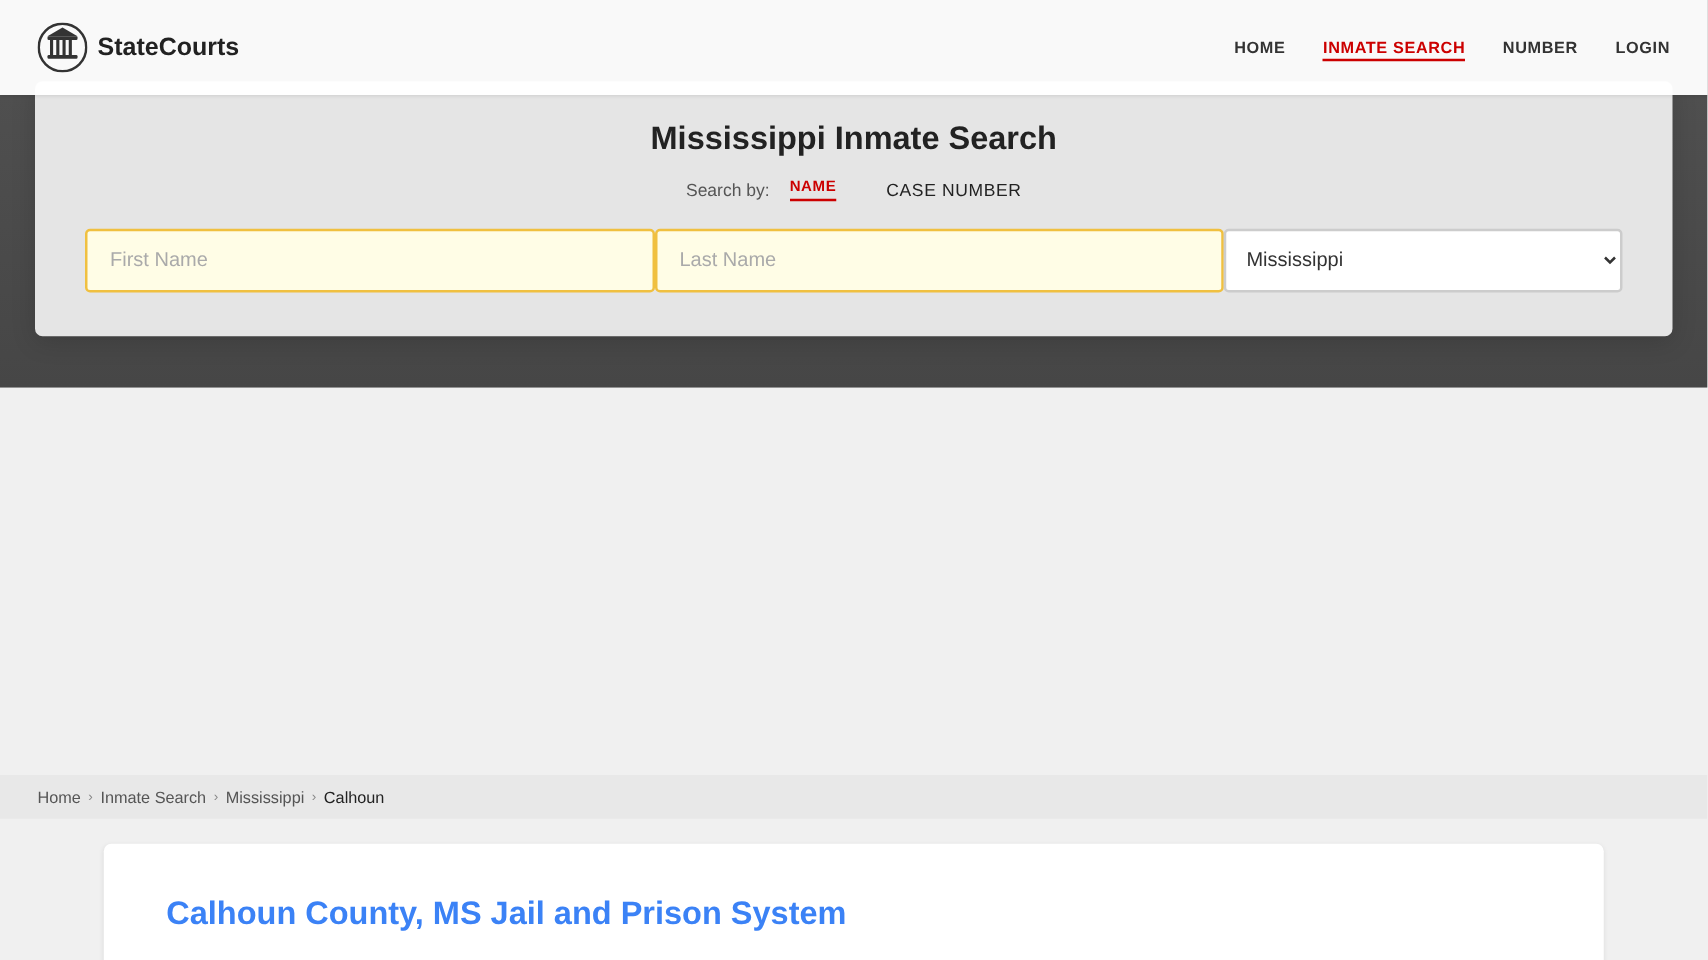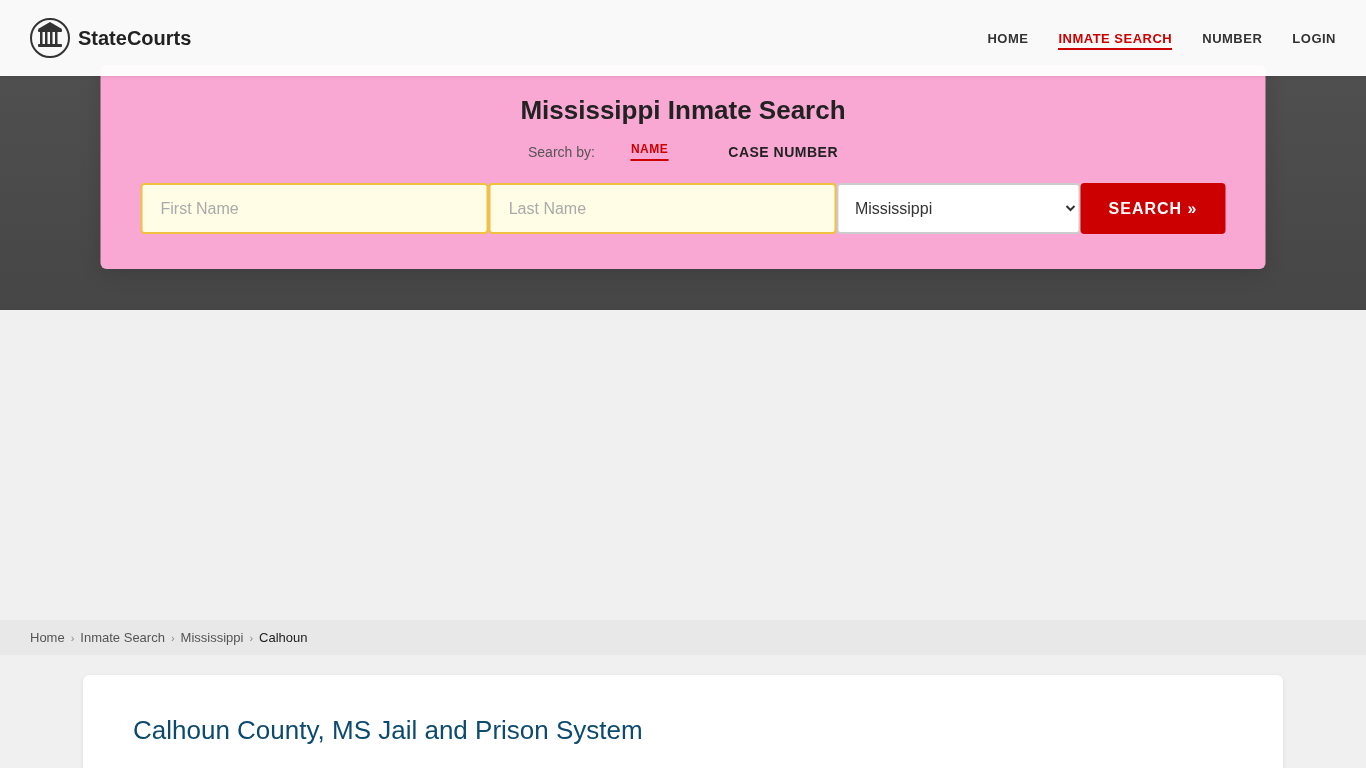--- a/index.html
+++ b/index.html
@@ -76,59 +76,59 @@
       border-bottom: 2px solid #cc0000;
       padding-bottom: 2px;
     }
 
     
     .search-card {
       position: absolute;
       top: 65px;
       left: 50%;
       transform: translateX(-50%);
-      background: #f9a8d4;
+      background: #e5e5e5;
       border-radius: 6px;
       padding: 30px 40px 35px;
-      width: 1165px;
+      width: 1310px;
       max-width: calc(100% - 40px);
       box-shadow: 0 4px 20px rgba(0,0,0,0.15);
       z-index: 5;
     }
     .search-card h1 {
       text-align: center;
       font-size: 26px;
       font-weight: 700;
       color: #222;
       margin-bottom: 16px;
     }
     .search-by-row {
       display: flex;
       align-items: center;
       justify-content: center;
-      gap: 36px;
+      gap: 16px;
       margin-bottom: 22px;
       text-align: center;
     }
     .search-by-label {
       color: #555;
       font-size: 14px;
     }
     .tab-name {
       font-size: 12px;
       font-weight: 700;
       color: #cc0000;
       border-bottom: 2px solid #cc0000;
       padding-bottom: 3px;
       cursor: pointer;
       letter-spacing: 0.5px;
     }
     .tab-case {
       font-size: 14px;
-      font-weight: 700;
+      font-weight: 400;
       color: #222;
       cursor: pointer;
       letter-spacing: 0.5px;
       margin-left: 24px;
     }
     .search-inputs {
       display: flex;
       gap: 0;
       align-items: stretch;
     }
@@ -196,22 +196,22 @@
     .main-content {
       max-width: 1200px;
       margin: 20px auto;
       background: white;
       border-radius: 6px;
       padding: 40px 50px 50px;
       box-shadow: 0 1px 4px rgba(0,0,0,0.08);
     }
     .main-content h2 {
       font-size: 26px;
-      font-weight: 400;
-      color: #0c4a6e;
+      font-weight: 700;
+      color: #3b82f6;
       margin-bottom: 20px;
     }
     .description {
       font-size: 15px;
       line-height: 1.7;
       color: #333;
       margin-bottom: 30px;
     }
   </style>
 </head>
@@ -260,21 +260,20 @@
         <option>Alabama</option>
         <option>Alaska</option>
         <option>Arkansas</option>
         <option>California</option>
         <option>Colorado</option>
         <option>Florida</option>
         <option>Georgia</option>
         <option>Louisiana</option>
         <option>Texas</option>
       </select>
-      <button class="search-btn">SEARCH »</button>
     </div>
   </div>
 </div>
 
 <div class="breadcrumb">
   <a href="#">Home</a>
   <span class="separator">›</span>
   <a href="#">Inmate Search</a>
   <span class="separator">›</span>
   <a href="#">Mississippi</a>

